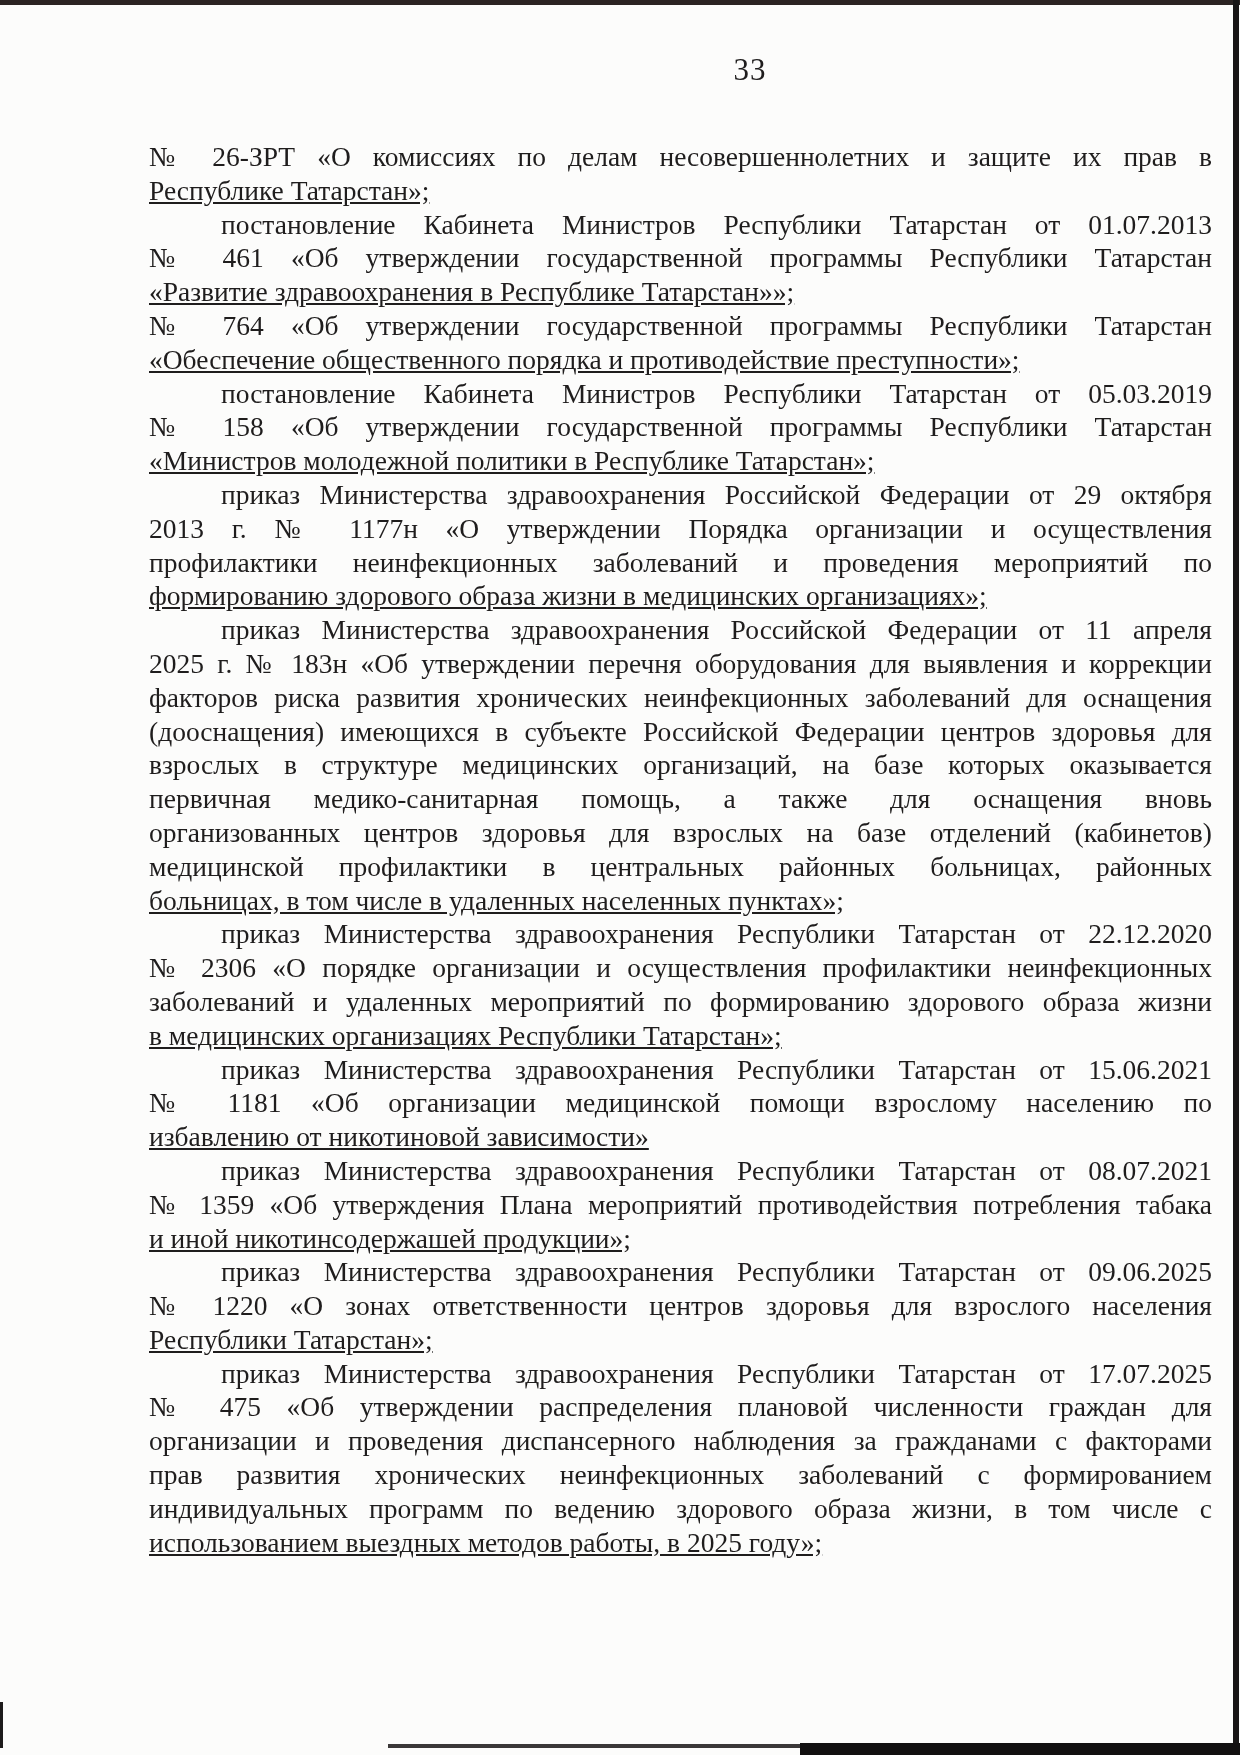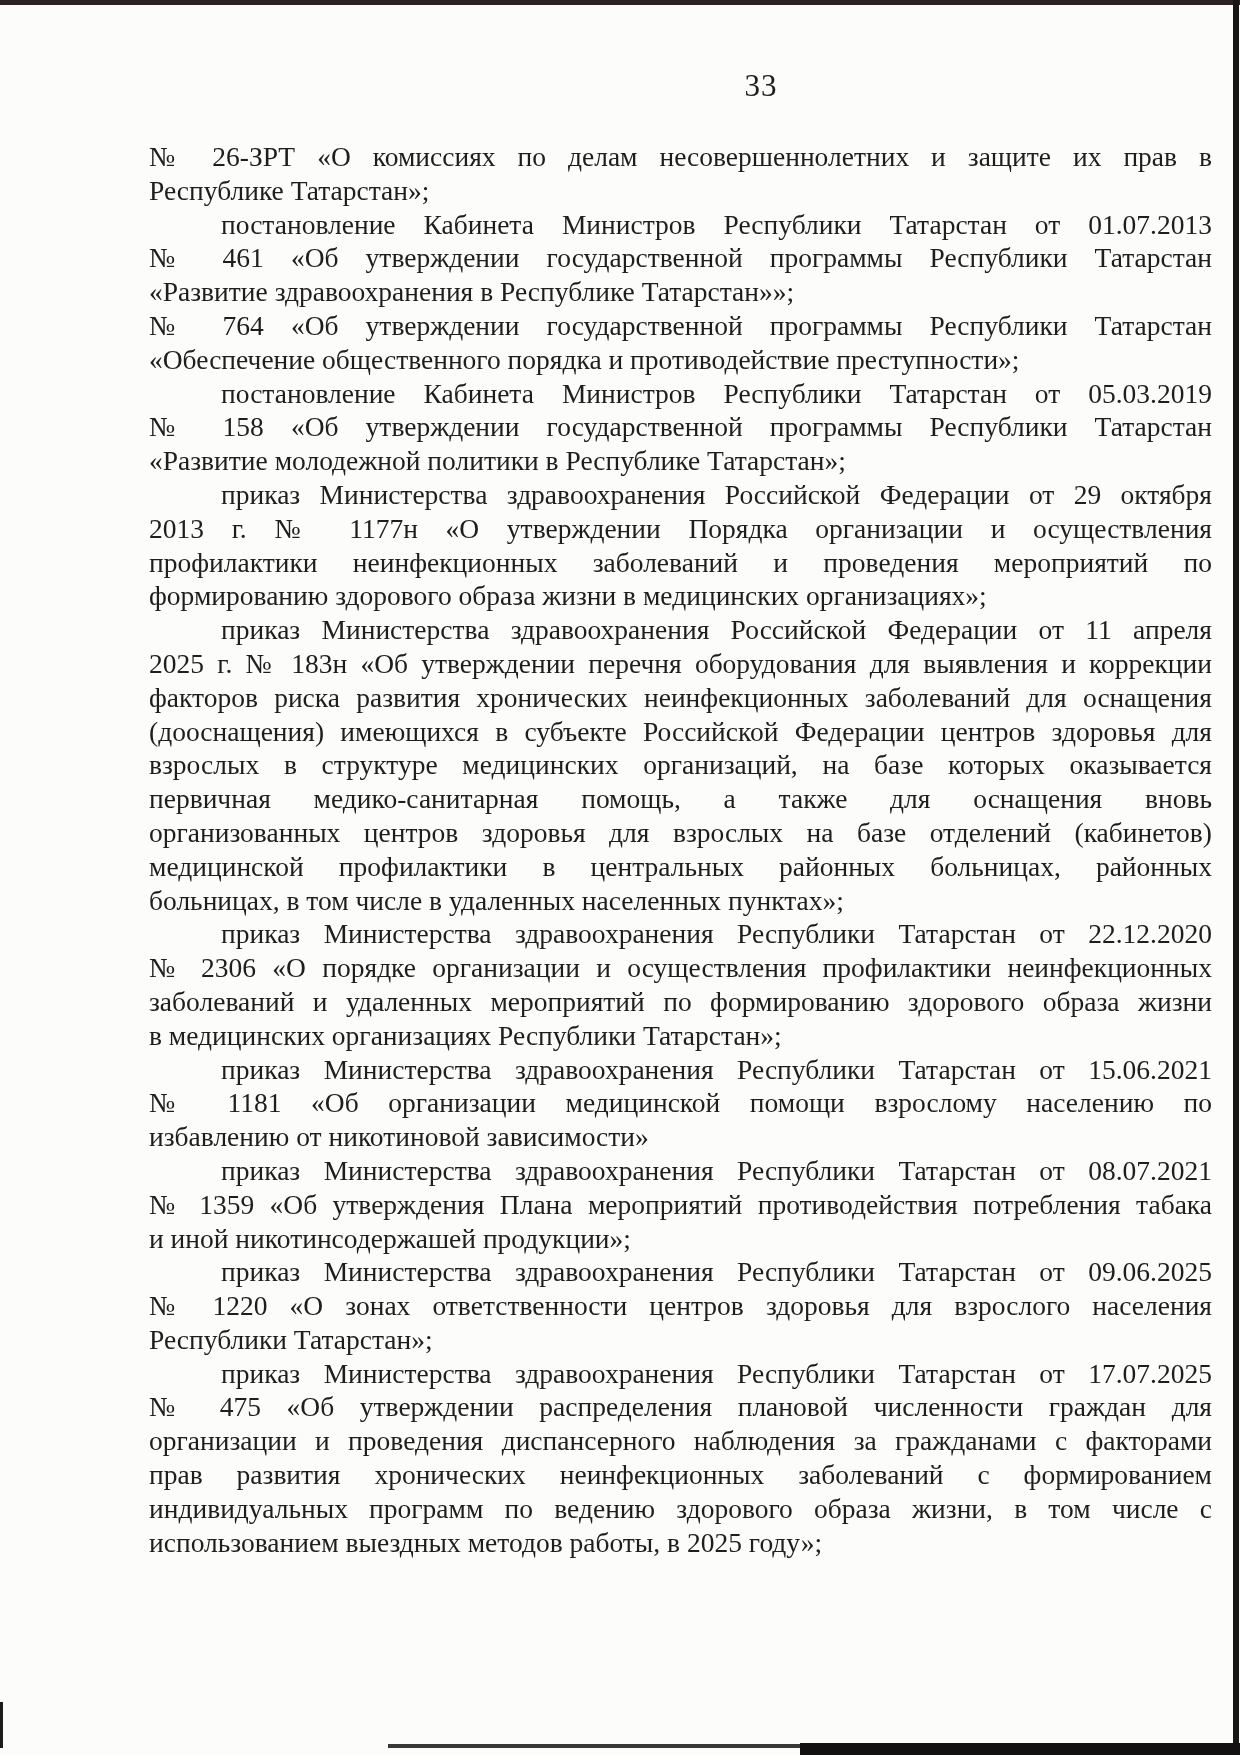--- a/index.html
+++ b/index.html
@@ -42,26 +42,25 @@
     background: #121010;
   }
   .edge-left-sliver {
     position: absolute;
     left: 0; top: 1702px;
     width: 3px; height: 46px;
     background: #1d1b1b;
   }
   .pagenum {
     position: absolute;
-    top: 68px;
+    top: 52px;
     left: 750px;
     transform: translateX(-50%);
     font-size: 31px;
     letter-spacing: 1px;
-    margin-left: 11px;
   }
   .content {
     position: absolute;
     left: 149px;
     top: 140px;
     width: 1063px;
   }
   .line {
     font-size: 27.5px;
     line-height: 33.8px;
@@ -74,20 +73,21 @@
   .line::after {
     content: "";
     display: inline-block;
     width: 100%;
     height: 0;
     line-height: 0;
   }
   .line.last {
     text-align: left;
     text-align-last: left;
+    text-decoration: underline;
   }
   .line.last::after {
     content: none;
   }
   .line.indent {
     text-indent: 72px;
   }
 </style>
 </head>
 <body>
@@ -111,21 +111,21 @@
         <div class="line">№ 461 «Об утверждении государственной программы Республики Татарстан</div>
         <div class="line last">«Развитие здравоохранения в Республике Татарстан»»;</div>
       </div>
       <div>
         <div class="line">№ 764 «Об утверждении государственной программы Республики Татарстан</div>
         <div class="line last">«Обеспечение  общественного порядка и противодействие преступности»;</div>
       </div>
       <div>
         <div class="line indent">постановление Кабинета Министров Республики Татарстан от 05.03.2019</div>
         <div class="line">№ 158 «Об утверждении государственной программы Республики Татарстан</div>
-        <div class="line last">«Развитие молодежной политики в Республике Татарстан»;</div>
+        <div class="line last">«Министров молодежной политики в Республике Татарстан»;</div>
       </div>
       <div>
         <div class="line indent">приказ Министерства здравоохранения Российской Федерации от 29 октября</div>
         <div class="line">2013 г. № 1177н «О утверждении Порядка организации и осуществления</div>
         <div class="line">профилактики неинфекционных заболеваний и проведения мероприятий по</div>
         <div class="line last">формированию здорового образа жизни в медицинских организациях»;</div>
       </div>
       <div>
         <div class="line indent">приказ Министерства здравоохранения Российской Федерации от 11 апреля</div>
         <div class="line">2025 г. № 183н «Об утверждении перечня оборудования для выявления и коррекции</div>

